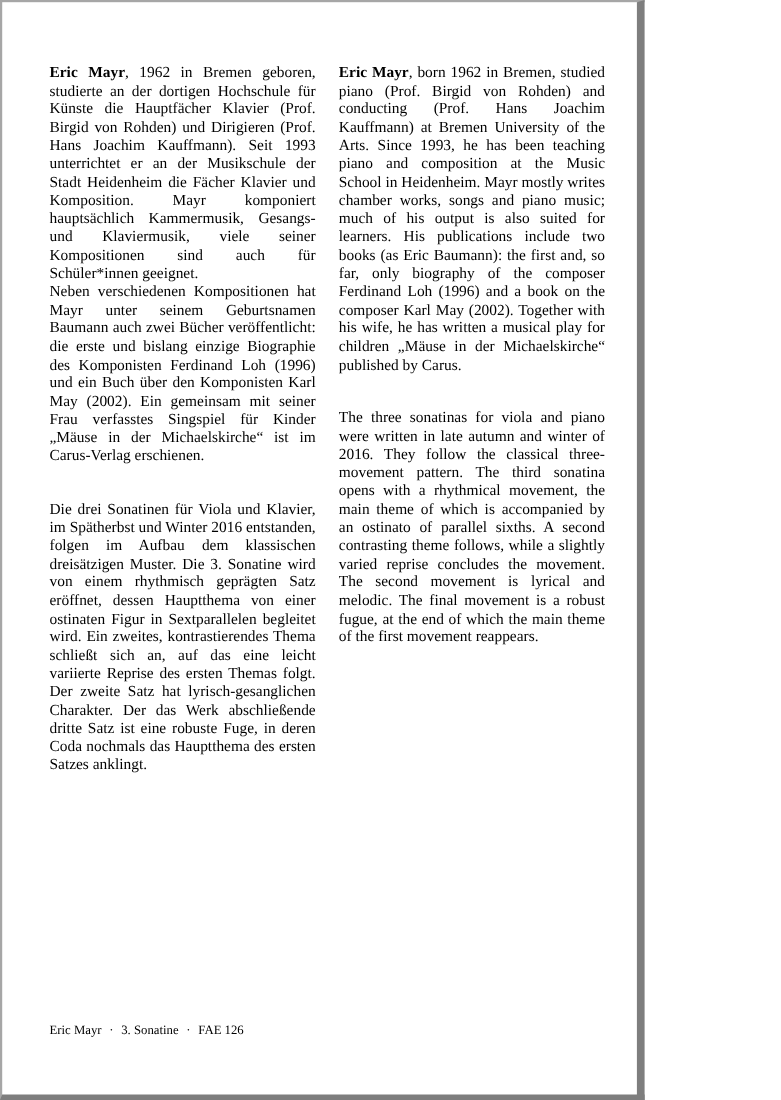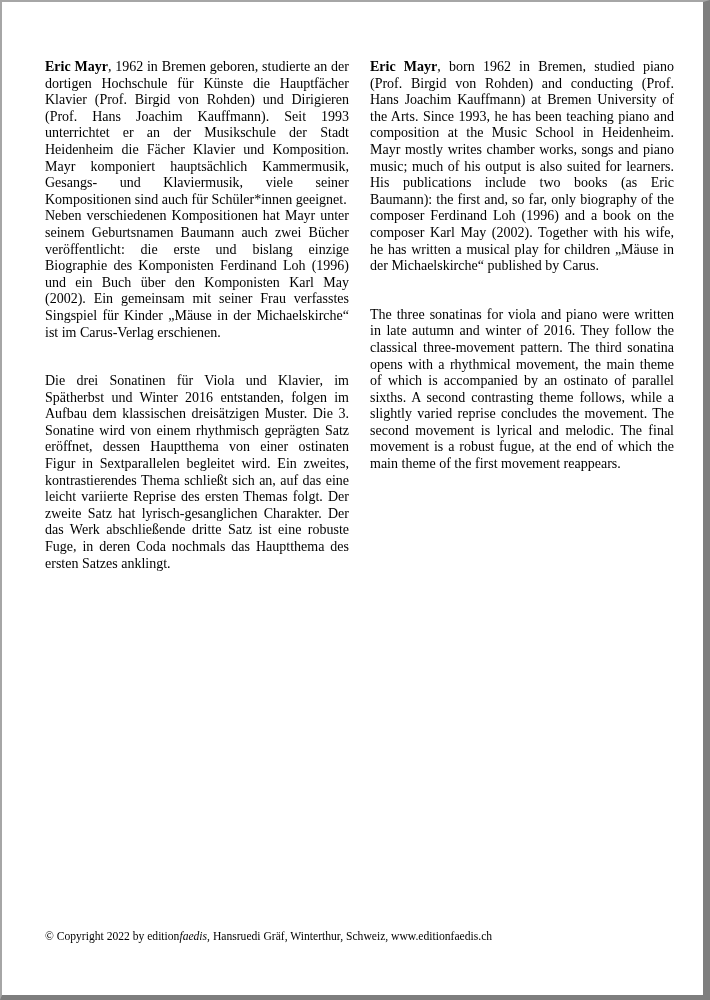--- a/index.html
+++ b/index.html
@@ -1,17 +1,17 @@
 <!DOCTYPE html>
 <html><head>
 <meta charset="utf-8">
 <style>
   html, body { margin: 0; padding: 0; background: #ffffff; }
   .page {
-    width: 710px;
+    width: 586px;
     height: 1000px;
     box-sizing: border-box;
     position: relative;
     background: #ffffff;
     color: #000000;
     border-top: 2px solid #a6a6a6;
     border-left: 2px solid #a6a6a6;
     border-right: 7px solid #7e7e7e;
     border-bottom: 5px solid #7e7e7e;
     font-family: "Liberation Serif", serif;
@@ -58,17 +58,17 @@
 
     <div class="col">
       <p class="para"><span class="lead">Eric Mayr</span><span>, born 1962 in Bremen, studied piano (Prof. Birgid von Rohden) and conducting (Prof. Hans Joachim Kauffmann) at Bremen University of the Arts. Since 1993, he has been teaching piano and composition at the Music School in Heidenheim. Mayr mostly writes chamber works, songs and piano music; much of his output is also suited for learners. His publications include two books (as Eric Baumann): the first and, so far, only biography of the composer Ferdinand Loh (1996) and a book on the composer Karl May (2002). Together with his wife, he has written a musical play for children „Mäuse in der Michaelskirche“ published by Carus.</span></p>
       <p class="para spaced">The three sonatinas for viola and piano were written in late autumn and winter of 2016. They follow the classical three-movement pattern. The third sonatina opens with a rhythmical movement, the main theme of which is accompanied by an ostinato of parallel sixths. A second contrasting theme follows, while a slightly varied reprise concludes the movement. The second movement is lyrical and melodic. The final movement is a robust fugue, at the end of which the main theme of the first movement reappears.</p>
     </div>
 
   </div>
 
   <div class="footer">
     <div>
-      <span>© Copyright 2022 by edition</span><span class="pub-italic">faedis</span><span>, Hansruedi Gräf, Winterthur, Schweiz, www.editionfaedis.ch</span>
+      <span>Eric Mayr</span><span class="sep">·</span><span>3. Sonatine</span><span class="sep">·</span><span>FAE 126</span>
     </div>
   </div>
 
 </div>
 
 </body></html>

